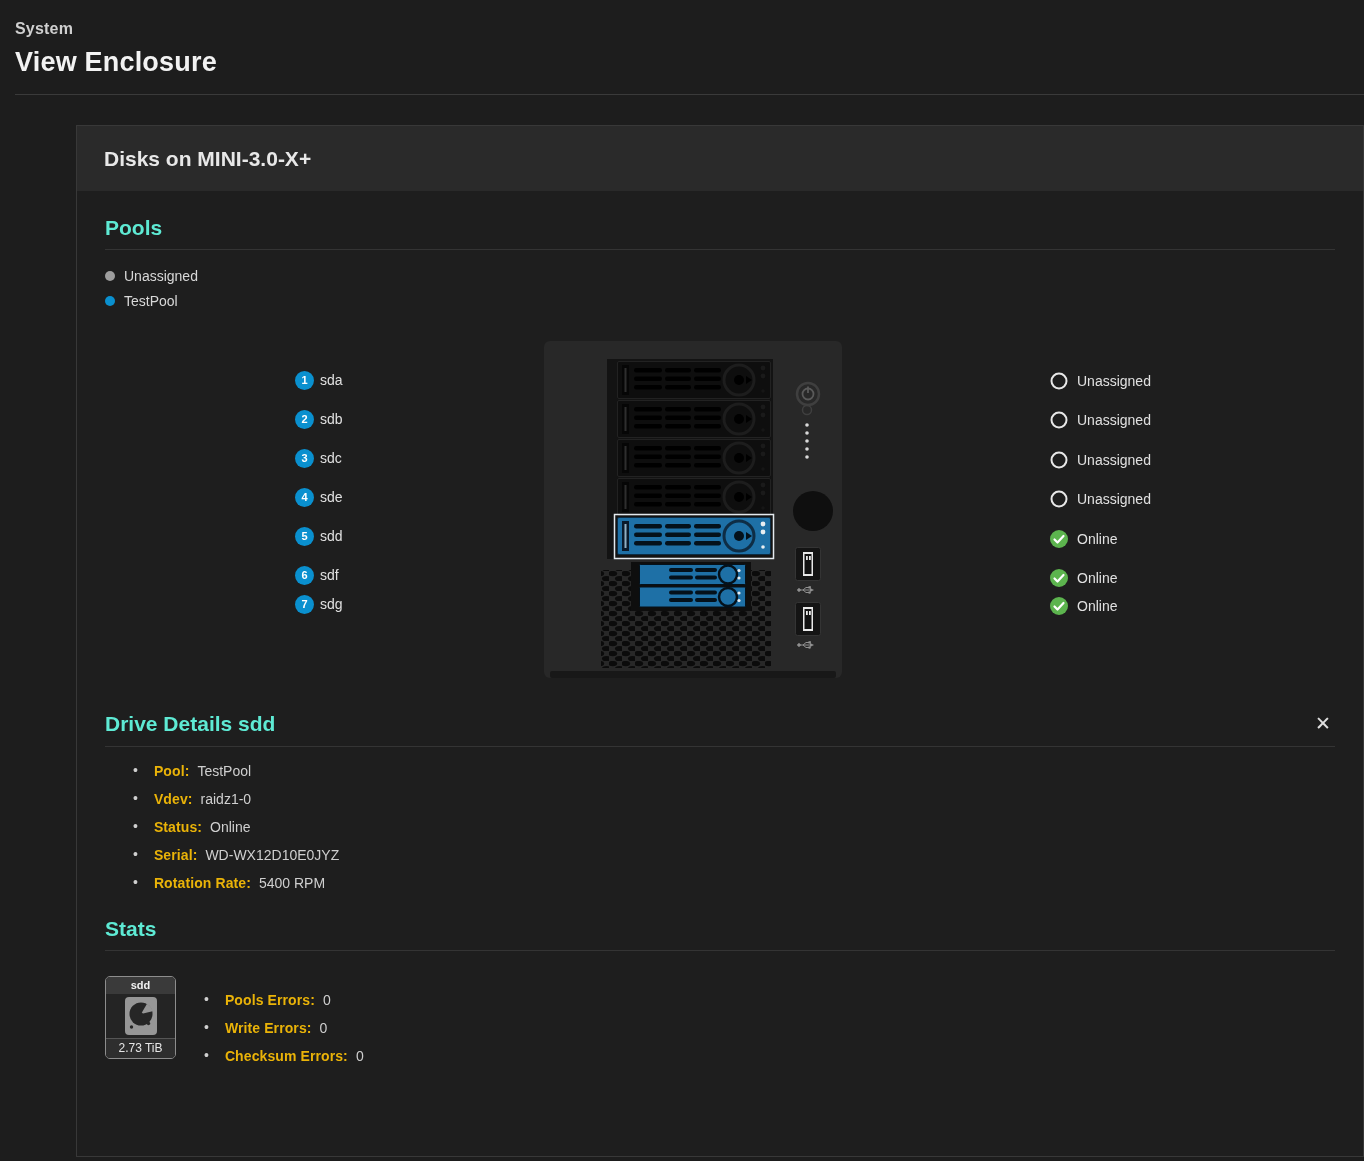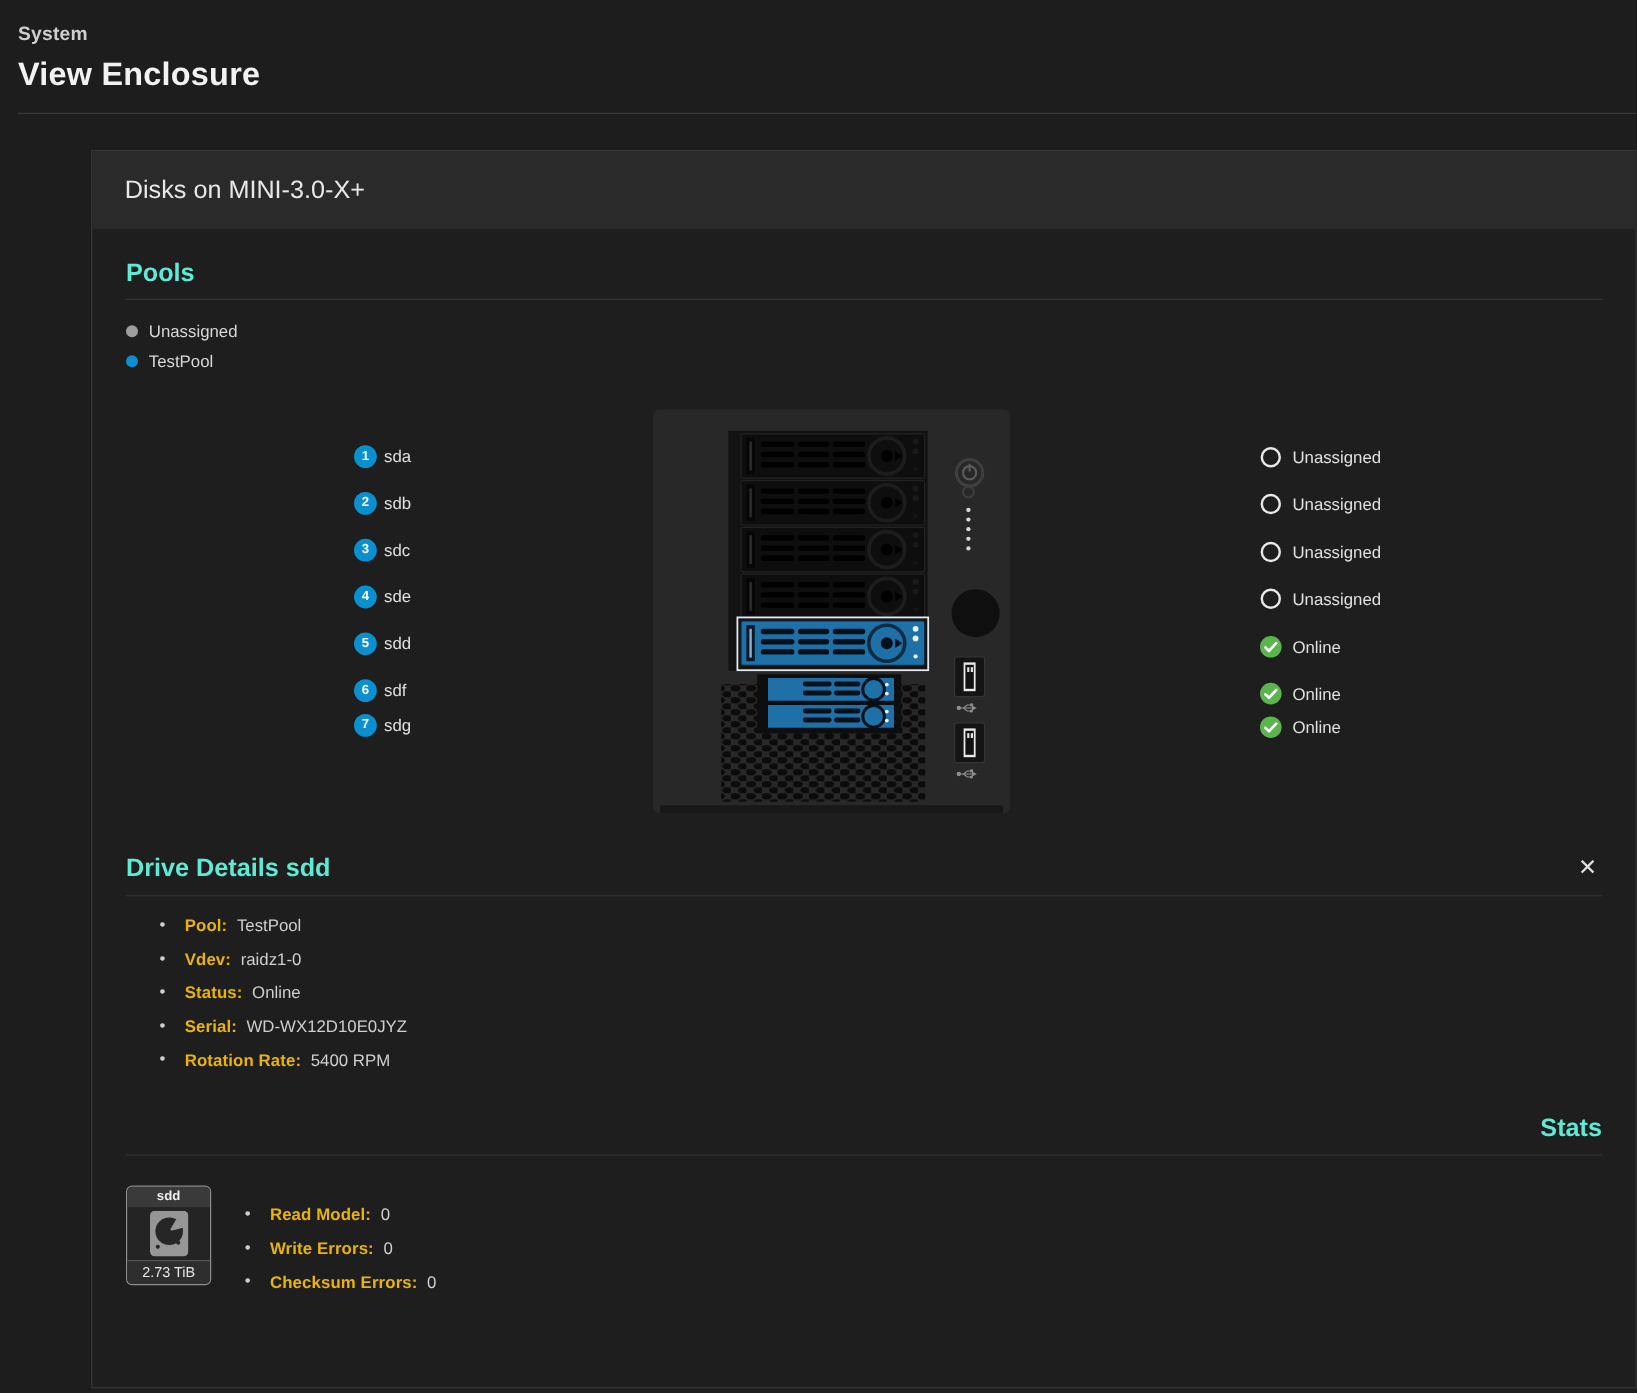--- a/index.html
+++ b/index.html
@@ -24,21 +24,21 @@
     left: 76px; top: 125px;
     width: 1288px; height: 1032px;
     background: #1e1e1e;
     border: 1px solid #383838;
   }
   .card-header {
     height: 65px;
     background: #2a2a2a;
     display: flex; align-items: center;
     padding-left: 27px;
-    font-size: 21px; font-weight: normal; color: #e8e8e8;
+    font-size: 21px; font-weight: bold; color: #e8e8e8;
   }
   .card-body { padding: 0 28px; }
   h2.section { font-size: 21px; font-weight: bold; color: #5eead4; }
   .section-divider { border: none; border-top: 1px solid #343434; margin-top: 9px; }
 
   .pools-heading { margin-top: 25px; }
 
   
   .legend { margin-top: 13px; }
   .legend-row { display: flex; align-items: center; height: 25px; gap: 9px; }
@@ -79,21 +79,21 @@
   ul.kv-list { list-style: none; margin: 16px 0 0 28px; }
   ul.kv-list li { display: flex; align-items: baseline; height: 28px; font-size: 14px; }
   ul.kv-list li::before {
     content: "•"; color: #cfcfcf; font-size: 14px;
     margin-right: 16px; transform: translateY(-1px);
   }
   .kv-label { font-weight: bold; color: #eab308; margin-right: 8px; letter-spacing: .1px; }
   .kv-value { color: #cfcfcf; }
 
   
-  .stats-heading { margin-top: 26px; text-align: right; }
+  .stats-heading { margin-top: 14px; }
   .stats-row { display: flex; align-items: flex-start; margin-top: 25px; }
   .disk-widget {
     width: 71px; border: 1px solid #8d8d8d; border-radius: 5px;
     overflow: hidden; text-align: center; background: #242424;
   }
   .disk-widget-name {
     background: #3a3a3a; color: #f0f0f0;
     font-size: 11px; font-weight: bold; padding: 2px 0 3px;
   }
   .disk-widget-body { height: 44px; display: flex; align-items: center; justify-content: center; }
@@ -360,21 +360,21 @@
               <path d="M16 17 L22 6.8 A12 12 0 0 1 27.6 14.2 Z" fill="#969696"></path>
               <line x1="16" y1="17" x2="23.5" y2="26.5" stroke="#262626" stroke-width="3.4" stroke-linecap="round"></line>
               <circle cx="6.5" cy="30" r="1.7" fill="#262626"></circle>
             </svg>
           </div>
           <div class="disk-widget-size">2.73 TiB</div>
         </div>
 
         <ul class="kv-list stats-list">
           <li>
-            <span class="kv-label">Read Model:</span>
+            <span class="kv-label">Pools Errors:</span>
             <span class="kv-value">0</span>
           </li>
           <li>
             <span class="kv-label">Write Errors:</span>
             <span class="kv-value">0</span>
           </li>
           <li>
             <span class="kv-label">Checksum Errors:</span>
             <span class="kv-value">0</span>
           </li>

